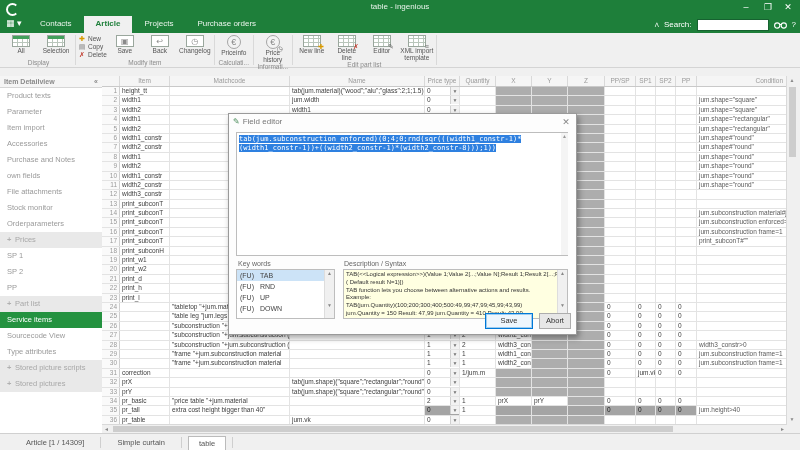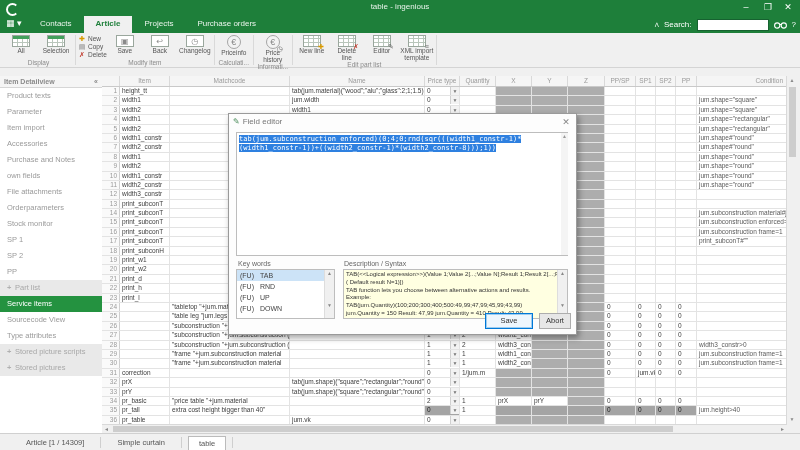--- a/index.html
+++ b/index.html
@@ -240,22 +240,23 @@
     <span>«</span>
   </div>
   <div id="sidebar-items">
       <div class="sb-item item"><span>Product texts</span></div>
       <div class="sb-item item"><span>Parameter</span></div>
       <div class="sb-item item"><span>Item import</span></div>
       <div class="sb-item item"><span>Accessories</span></div>
       <div class="sb-item item"><span>Purchase and Notes</span></div>
       <div class="sb-item item"><span>own fields</span></div>
       <div class="sb-item item"><span>File attachments</span></div>
+      <div class="sb-item item"><span>Stock monitor</span></div>
       <div class="sb-item item"><span>Orderparameters</span></div>
-      <div class="sb-item item"><span>Stock monitor</span></div>
+      <div class="sb-item band"><span class="plus">+</span><span>Prices</span></div>
       <div class="sb-item item"><span>SP 1</span></div>
       <div class="sb-item item"><span>SP 2</span></div>
       <div class="sb-item item"><span>PP</span></div>
       <div class="sb-item band"><span class="plus">+</span><span>Part list</span></div>
       <div class="sb-item selected"><span>Service items</span></div>
       <div class="sb-item item"><span>Sourcecode View</span></div>
       <div class="sb-item item"><span>Type attributes</span></div>
       <div class="sb-item band"><span class="plus">+</span><span>Stored picture scripts</span></div>
       <div class="sb-item band"><span class="plus">+</span><span>Stored pictures</span></div>
     </div>

